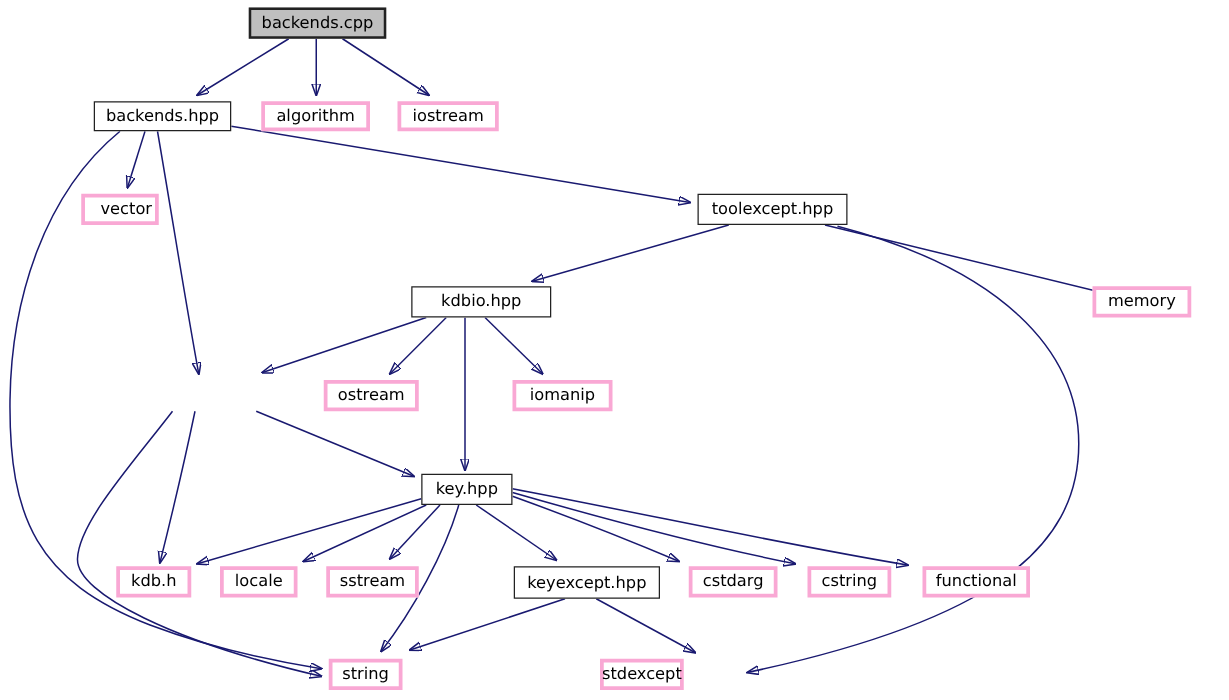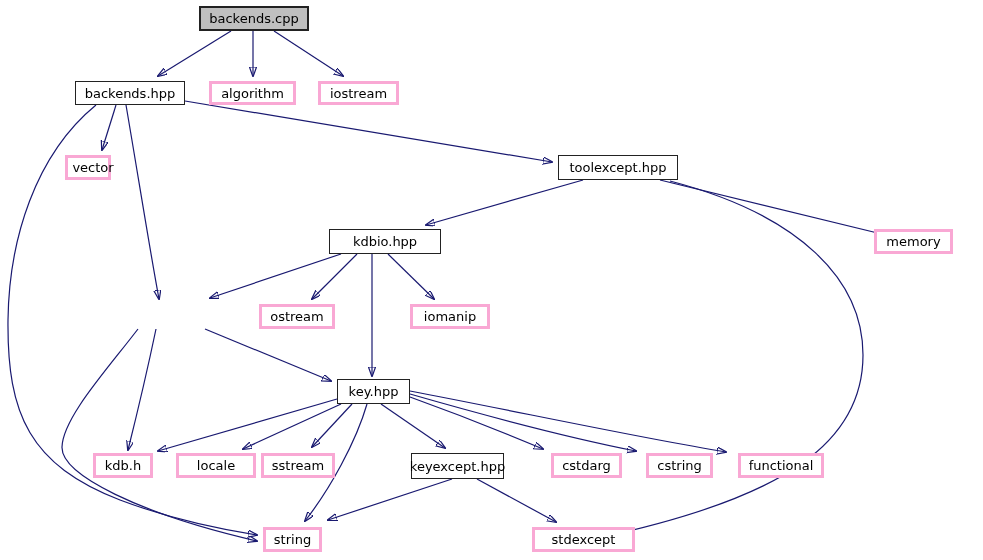--- a/index.html
+++ b/index.html
@@ -55,30 +55,30 @@
     <path marker-end="url(#arrow)" d="M410,391 C520,412 640,438 726,452"></path>
     <path marker-end="url(#arrow)" d="M367,404 C356,442 330,489 305,521"></path>
     <path marker-end="url(#arrow)" d="M452,479 L328,520"></path>
     <path marker-end="url(#arrow)" d="M477,479 L556,522"></path>
   </svg>
 
   <div class="node node--linked" style="left:75px;  top:81px;  width:110px; height:24px;">backends.hpp</div>
   <div class="node node--root" style="left:199px; top:6px;   width:110px; height:25px;">backends.cpp</div>
   <div class="node node--plain" style="left:209px; top:81px;  width:87px;  height:24px;">algorithm</div>
   <div class="node node--plain" style="left:318px; top:81px;  width:81px;  height:24px;">iostream</div>
-  <div class="node node--plain" style="left:65px;  top:155px; width:46px;  height:25px;padding-left:10px;">vector</div>
+  <div class="node node--plain" style="left:65px;  top:155px; width:62px;  height:25px;padding-left:10px;">vector</div>
   <div class="node node--linked" style="left:558px; top:155px; width:120px; height:25px;">toolexcept.hpp</div>
   <div class="node node--linked" style="left:329px; top:229px; width:112px;  height:25px;">kdbio.hpp</div>
   <div class="node node--plain" style="left:874px; top:229px; width:79px;  height:25px;">memory</div>
   <div class="node node--plain" style="left:259px; top:304px; width:76px;  height:25px;">ostream</div>
   <div class="node node--plain" style="left:410px; top:304px; width:80px;  height:25px;">iomanip</div>
   <div class="node node--linked" style="left:337px; top:379px; width:73px;  height:25px;">key.hpp</div>
   <div class="node node--plain" style="left:93px;  top:453px; width:60px;  height:25px;">kdb.h</div>
-  <div class="node node--plain" style="left:176px; top:453px; width:80px;  height:25px;">locale</div>
+  <div class="node node--plain" style="left:176px; top:453px; width:62px;  height:25px;">locale</div>
   <div class="node node--plain" style="left:261px; top:453px; width:74px;  height:25px;">sstream</div>
-  <div class="node node--linked" style="left:411px; top:453px; width:93px; height:26px;">keyexcept.hpp</div>
+  <div class="node node--linked" style="left:411px; top:453px; width:117px; height:26px;">keyexcept.hpp</div>
   <div class="node node--plain" style="left:551px; top:453px; width:71px;  height:25px;">cstdarg</div>
   <div class="node node--plain" style="left:646px; top:453px; width:67px;  height:25px;">cstring</div>
   <div class="node node--plain" style="left:738px; top:453px; width:86px;  height:25px;">functional</div>
   <div class="node node--plain" style="left:263px; top:527px; width:59px;  height:25px;">string</div>
-  <div class="node node--plain" style="left:532px; top:527px; width:103px;  height:25px;">stdexcept</div>
+  <div class="node node--plain" style="left:480px; top:527px; width:67px;  height:25px;">stdexcept</div>
 
 </div>
 
 </body></html>

